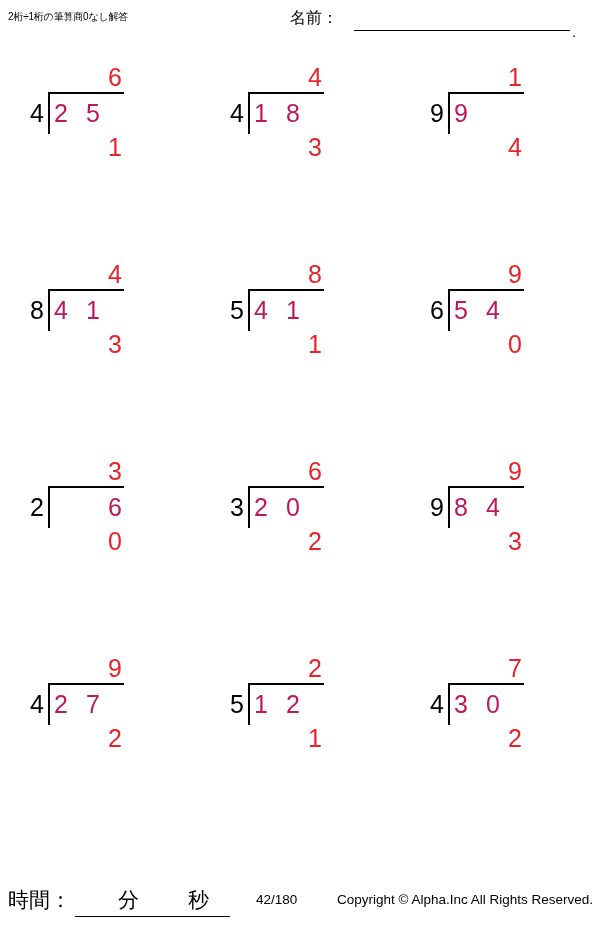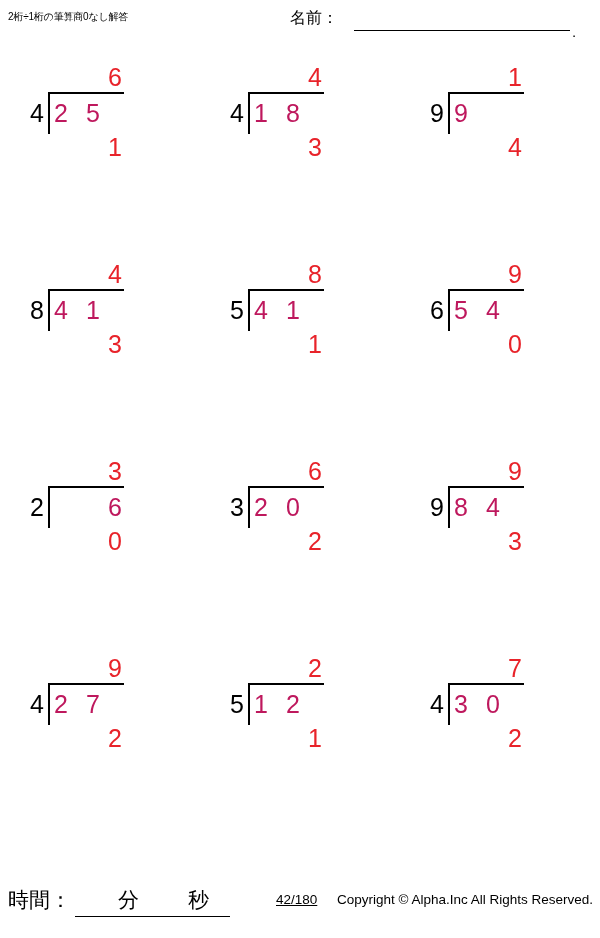--- a/index.html
+++ b/index.html
@@ -181,24 +181,23 @@
   .time-line {
     position: absolute;
     left: 75px;
     top: 38px;
     width: 155px;
     height: 1px;
     background: #000;
   }
   .page-number {
     position: absolute;
-    left: 276px;
+    left: 256px;
     top: 14px;
     font-size: 13.5px;
-    text-decoration: underline;
   }
   .copyright {
     position: absolute;
     left: 337px;
     top: 14px;
     font-size: 13.5px;
     white-space: nowrap;
   }
 </style>
 </head>

